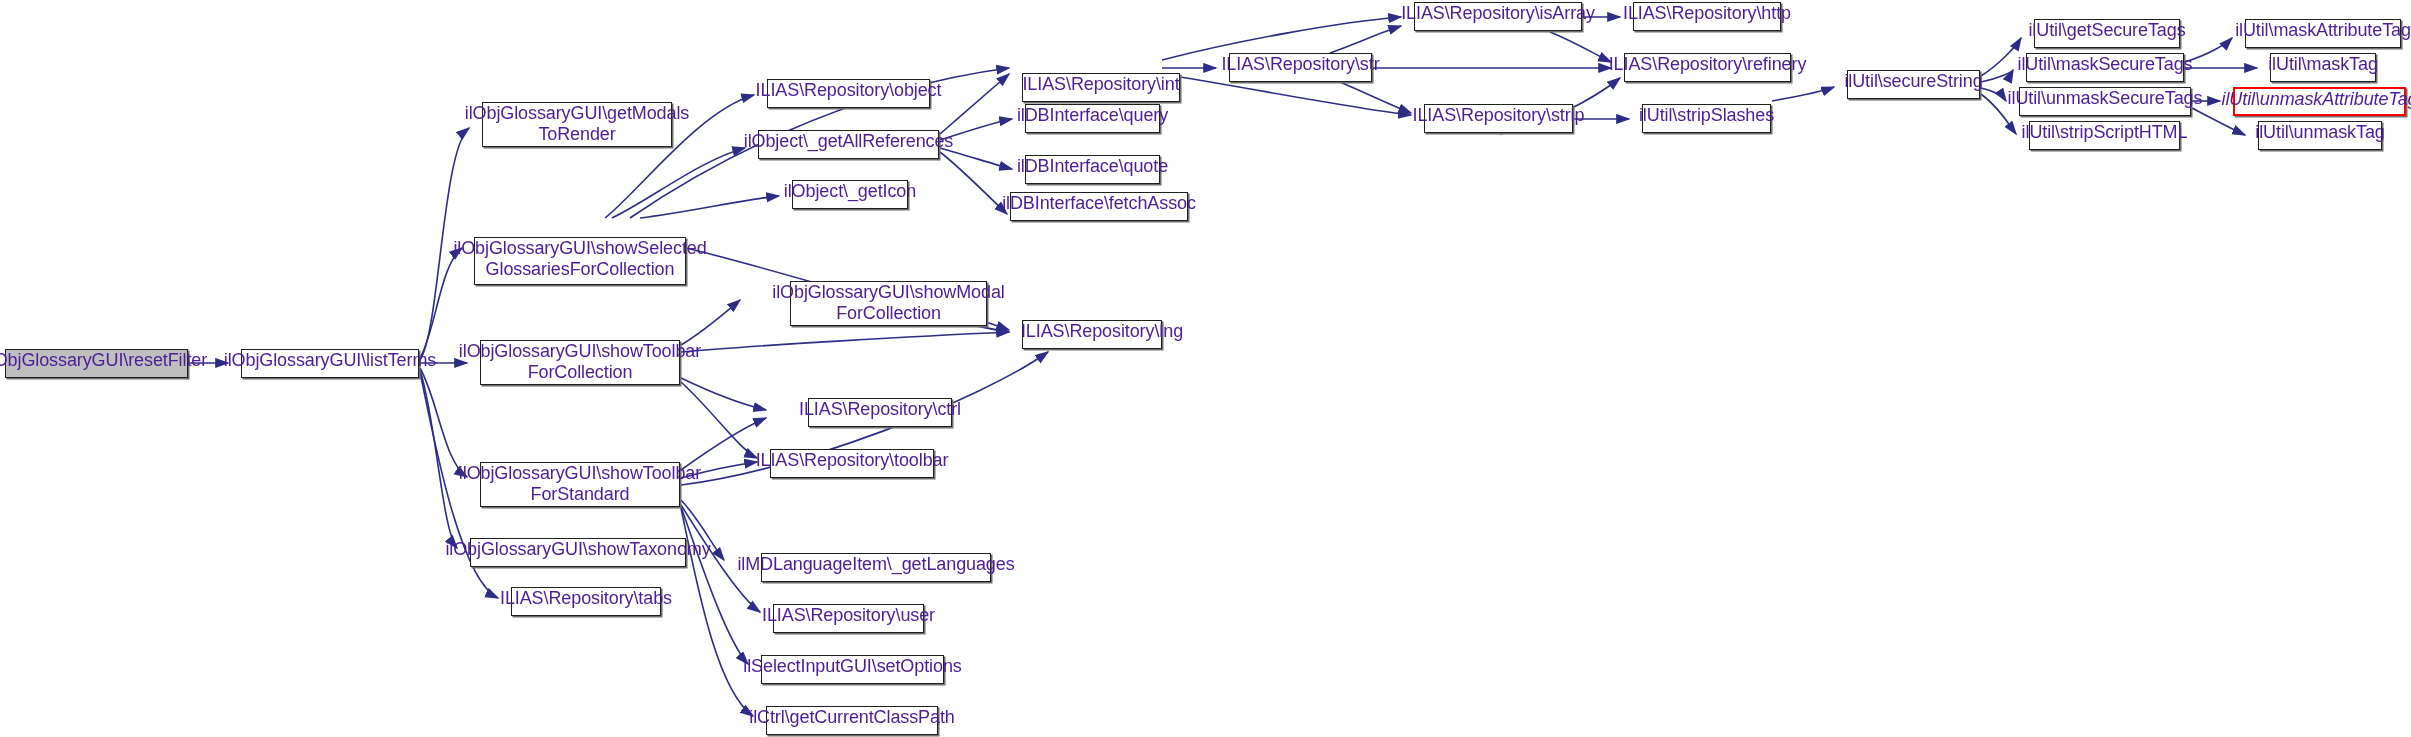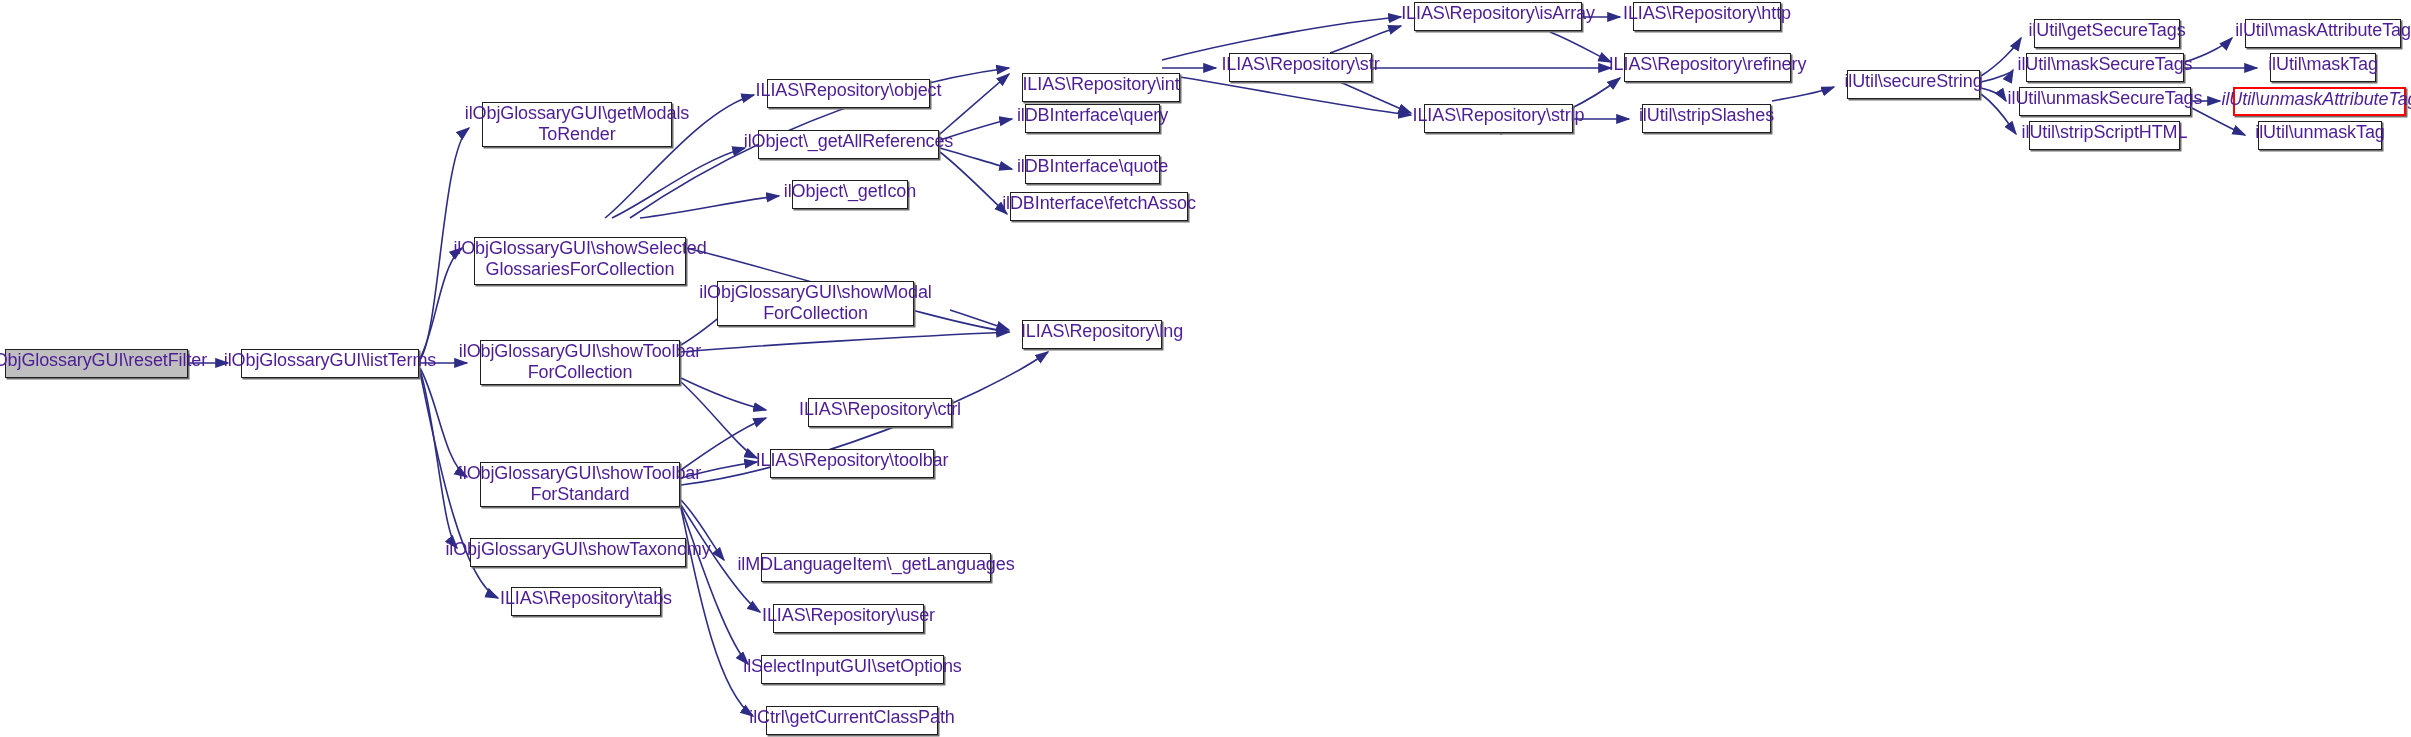--- a/index.html
+++ b/index.html
@@ -122,21 +122,21 @@
       <div class="node" style="left: 480px; top: 462px; width: 200px; height: 45px;"><span class="label">ilObjGlossaryGUI\showToolbar
 ForStandard</span></div>
       <div class="node" style="left: 470px; top: 538px; width: 216px; height: 29px;"><span class="label">ilObjGlossaryGUI\showTaxonomy</span></div>
       <div class="node" style="left: 511px; top: 587px; width: 150px; height: 29px;"><span class="label">ILIAS\Repository\tabs</span></div>
       <div class="node" style="left: 767px; top: 79px; width: 163px; height: 29px;"><span class="label">ILIAS\Repository\object</span></div>
       <div class="node" style="left: 758px; top: 130px; width: 181px; height: 29px;"><span class="label">ilObject\_getAllReferences</span></div>
       <div class="node" style="left: 792px; top: 180px; width: 116px; height: 29px;"><span class="label">ilObject\_getIcon</span></div>
       <div class="node" style="left: 1025px; top: 104px; width: 135px; height: 29px;"><span class="label">ilDBInterface\query</span></div>
       <div class="node" style="left: 1025px; top: 155px; width: 135px; height: 29px;"><span class="label">ilDBInterface\quote</span></div>
       <div class="node" style="left: 1010px; top: 192px; width: 178px; height: 29px;"><span class="label">ilDBInterface\fetchAssoc</span></div>
-      <div class="node" style="left: 717px; top: 281px; width: 197px; height: 45px;"><span class="label">ilObjGlossaryGUI\showModal
+      <div class="node" style="left: 790px; top: 281px; width: 197px; height: 45px;"><span class="label">ilObjGlossaryGUI\showModal
 ForCollection</span></div>
       <div class="node" style="left: 779px; top: 398px; width: 144px; height: 29px; margin-left: 29px;"><span class="label">ILIAS\Repository\ctrl</span></div>
       <div class="node" style="left: 770px; top: 449px; width: 164px; height: 29px;"><span class="label">ILIAS\Repository\toolbar</span></div>
       <div class="node" style="left: 1022px; top: 320px; width: 140px; height: 29px; padding-left: 20px;"><span class="label">ILIAS\Repository\lng</span></div>
       <div class="node" style="left: 761px; top: 553px; width: 230px; height: 29px;"><span class="label">ilMDLanguageItem\_getLanguages</span></div>
       <div class="node" style="left: 773px; top: 604px; width: 151px; height: 29px;"><span class="label">ILIAS\Repository\user</span></div>
       <div class="node" style="left: 761px; top: 655px; width: 183px; height: 29px;"><span class="label">ilSelectInputGUI\setOptions</span></div>
       <div class="node" style="left: 766px; top: 706px; width: 172px; height: 29px;"><span class="label">ilCtrl\getCurrentClassPath</span></div>
       <div class="node" style="left: 1022px; top: 53px; width: 158px; height: 29px; margin-top: 20px;"><span class="label">ILIAS\Repository\int</span></div>
       <div class="node" style="left: 1229px; top: 53px; width: 143px; height: 29px;"><span class="label">ILIAS\Repository\str</span></div>

